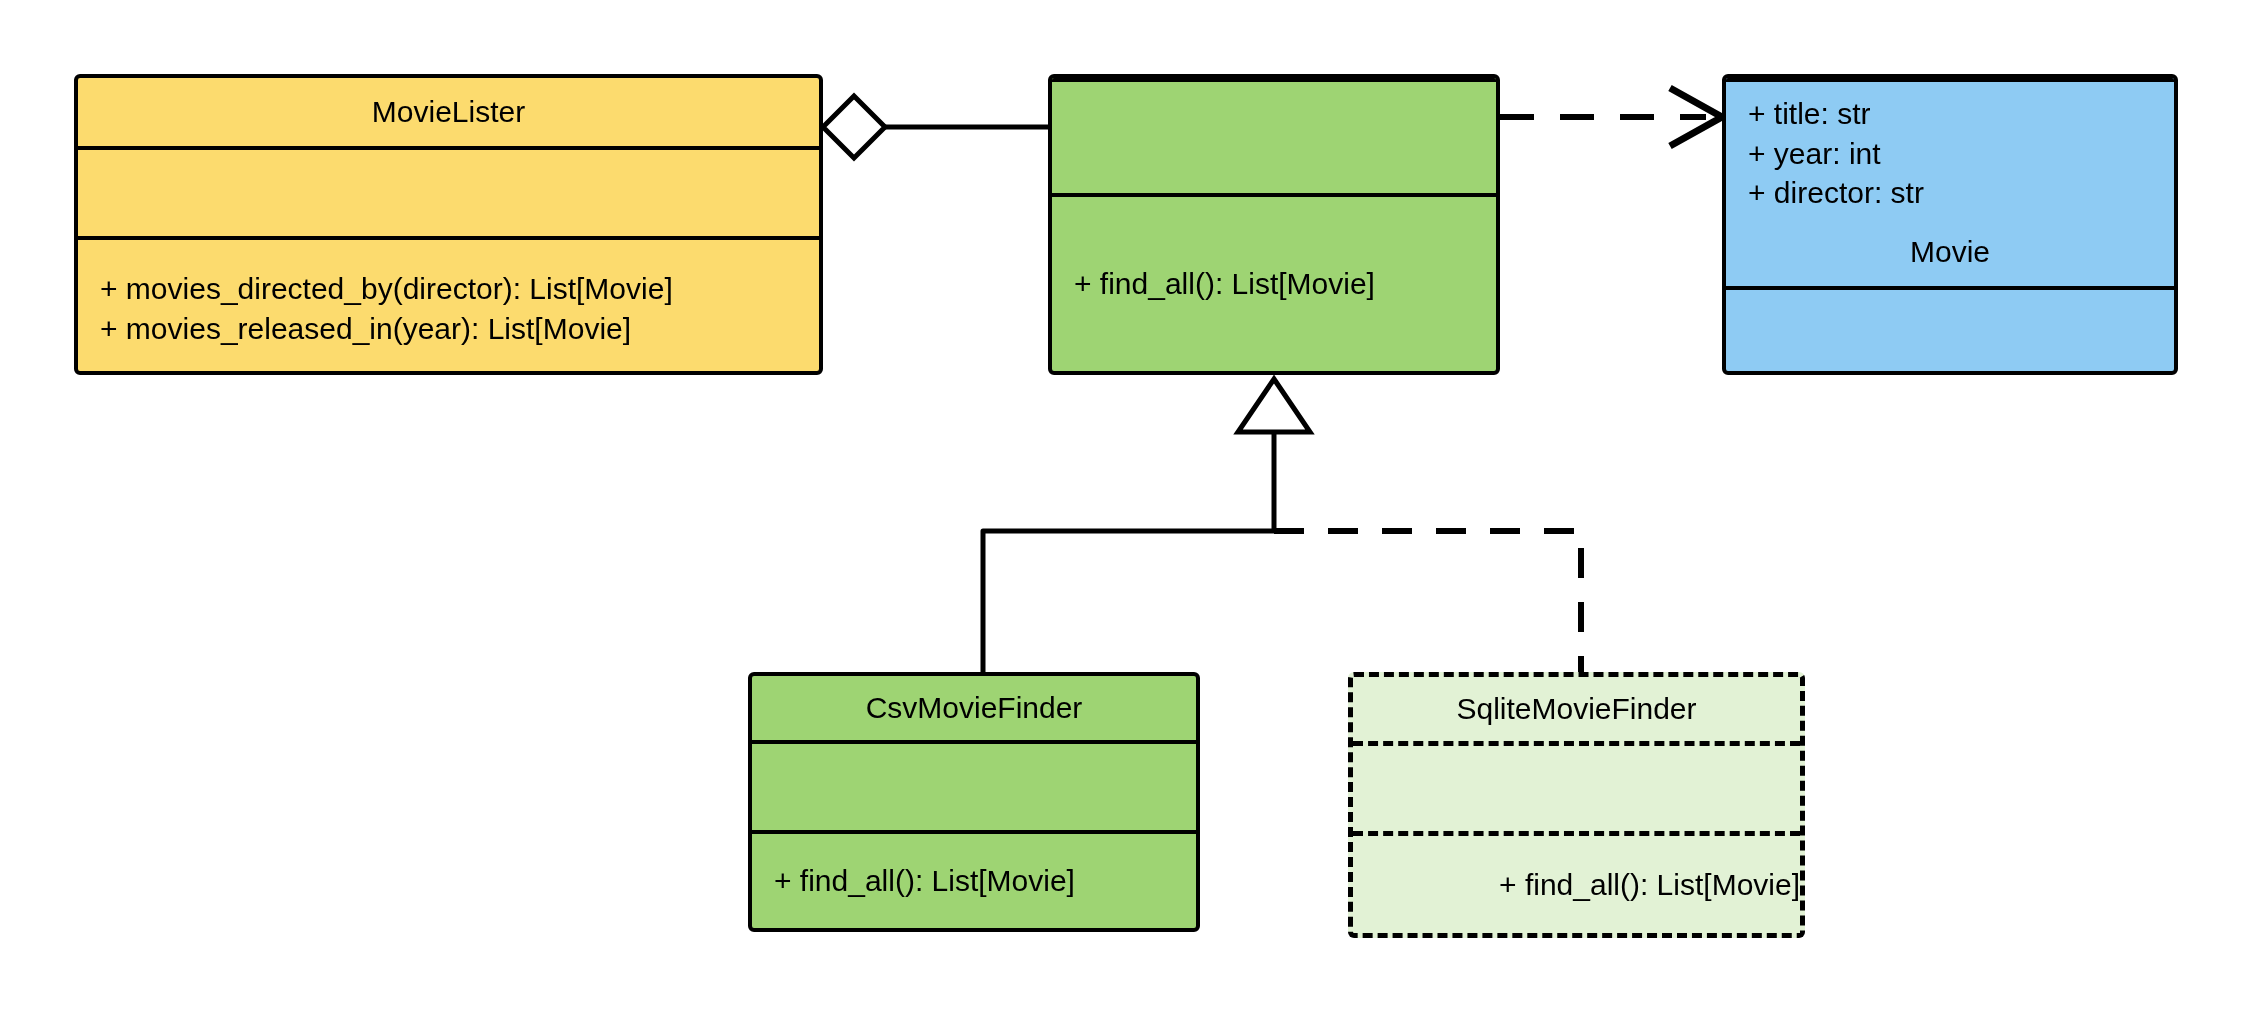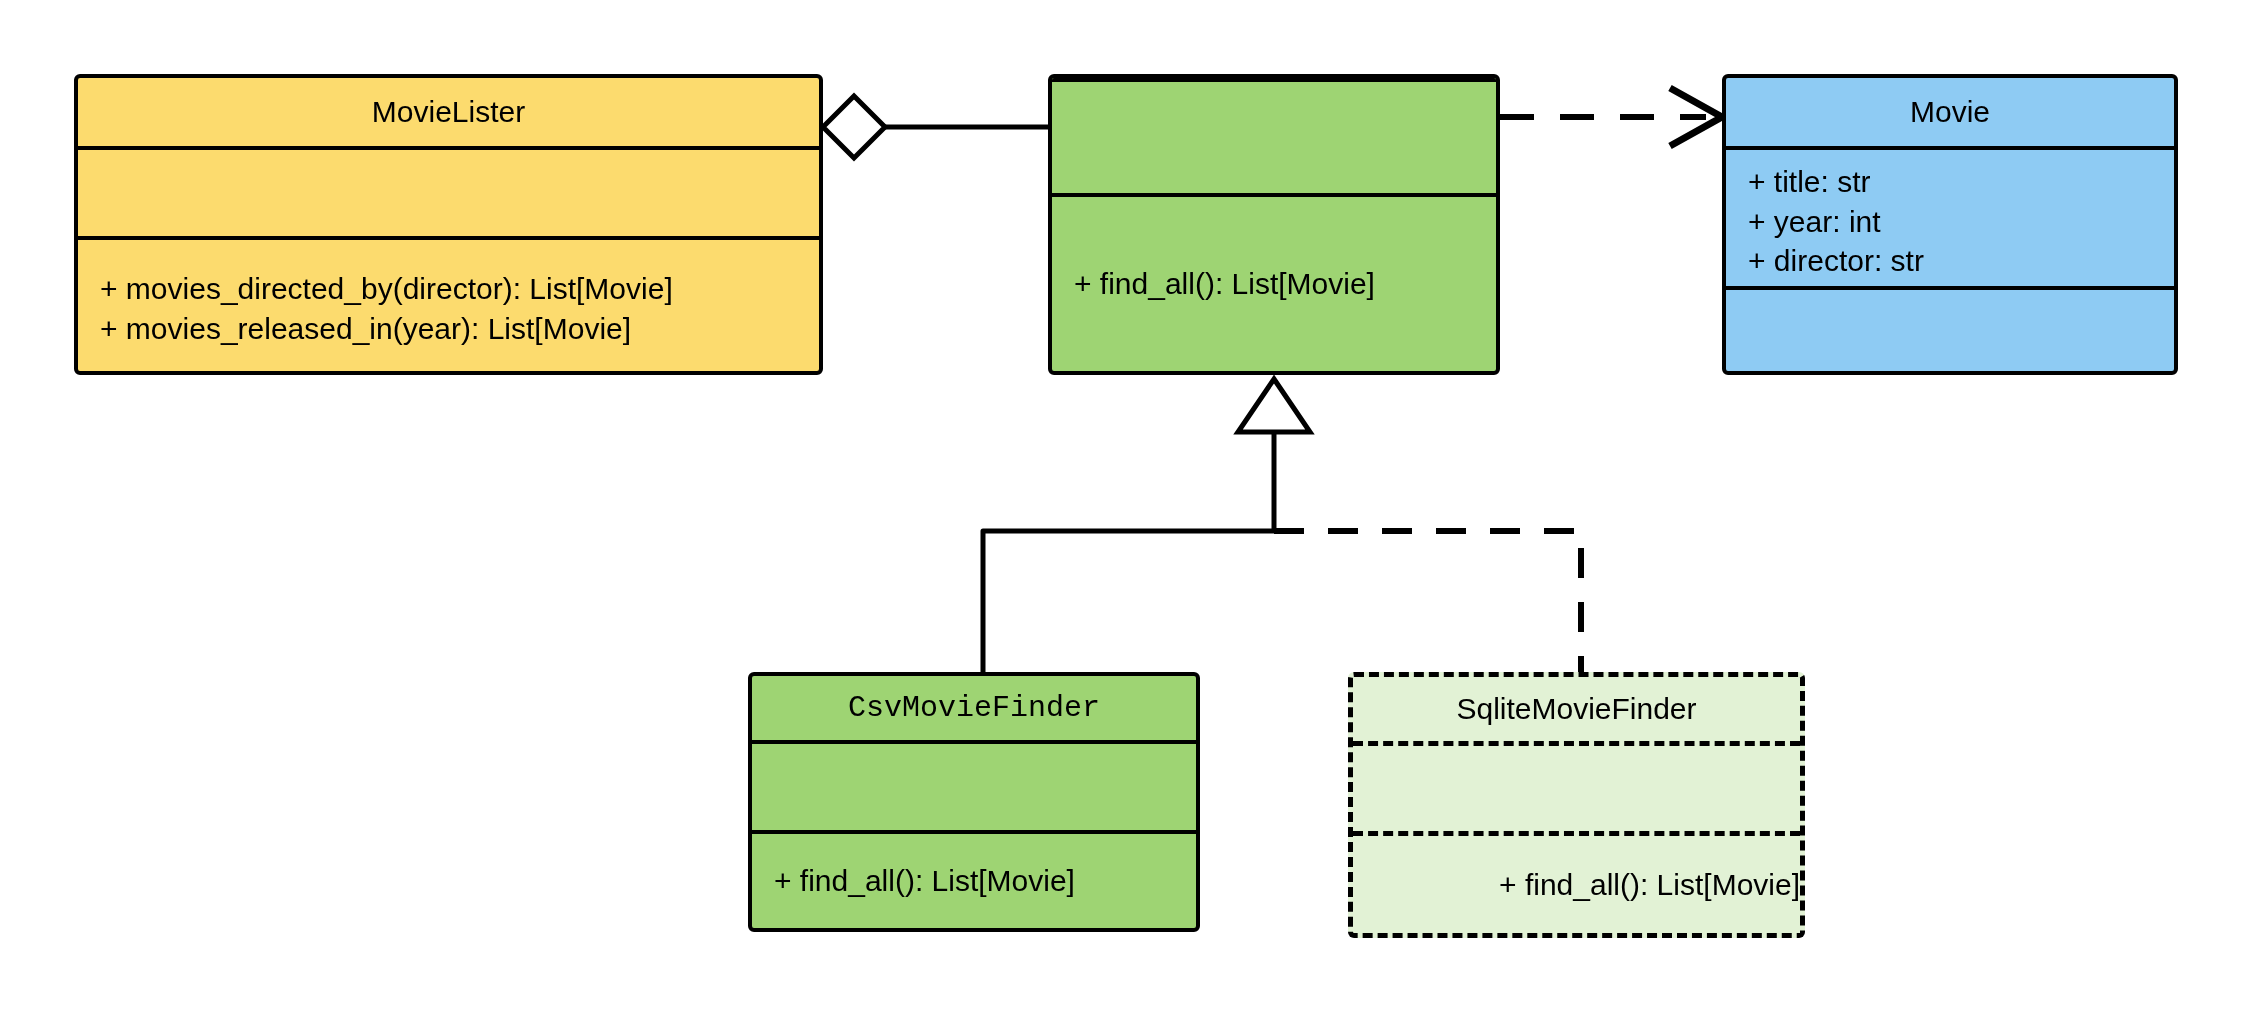--- a/index.html
+++ b/index.html
@@ -121,33 +121,33 @@
   </div>
 
   <div class="uml-class" style="left:1048px; top:74px; width:452px; height:301px; background:#9ED473;">
     <div class="compartment divided empty-c" style="height:115px;"></div>
     <div class="compartment divided" style="flex:1 1 auto;">
       <div class="member-line">+ find_all(): List[Movie]</div>
     </div>
   </div>
 
   <div class="uml-class" style="left:1722px; top:74px; width:456px; height:301px; background:#8ECBF3;">
-    <div class="compartment title-c" style="height:68px;">
-      <span class="class-title">Movie</span>
-    </div>
     <div class="compartment divided" style="height:140px; justify-content:flex-start; padding-top:12px;">
       <div class="member-line">+ title: str</div>
       <div class="member-line">+ year: int</div>
       <div class="member-line">+ director: str</div>
     </div>
+    <div class="compartment title-c" style="height:68px;">
+      <span class="class-title">Movie</span>
+    </div>
     <div class="compartment divided empty-c" style="flex:1 1 auto;"></div>
   </div>
 
   <div class="uml-class" style="left:748px; top:672px; width:452px; height:260px; background:#9ED473;">
-    <div class="compartment title-c" style="height:64px;font-family:Liberation Mono, monospace;">
+    <div class="compartment title-c" style="height:64px;">
       <span class="class-title">CsvMovieFinder</span>
     </div>
     <div class="compartment divided empty-c" style="height:90px;"></div>
     <div class="compartment divided" style="flex:1 1 auto;">
       <div class="member-line">+ find_all(): List[Movie]</div>
     </div>
   </div>
 
   <div class="uml-class dashed" style="left:1348px; top:672px; width:457px; height:266px; background:#E2F2D5;">
     <div class="compartment title-c" style="height:64px;">

